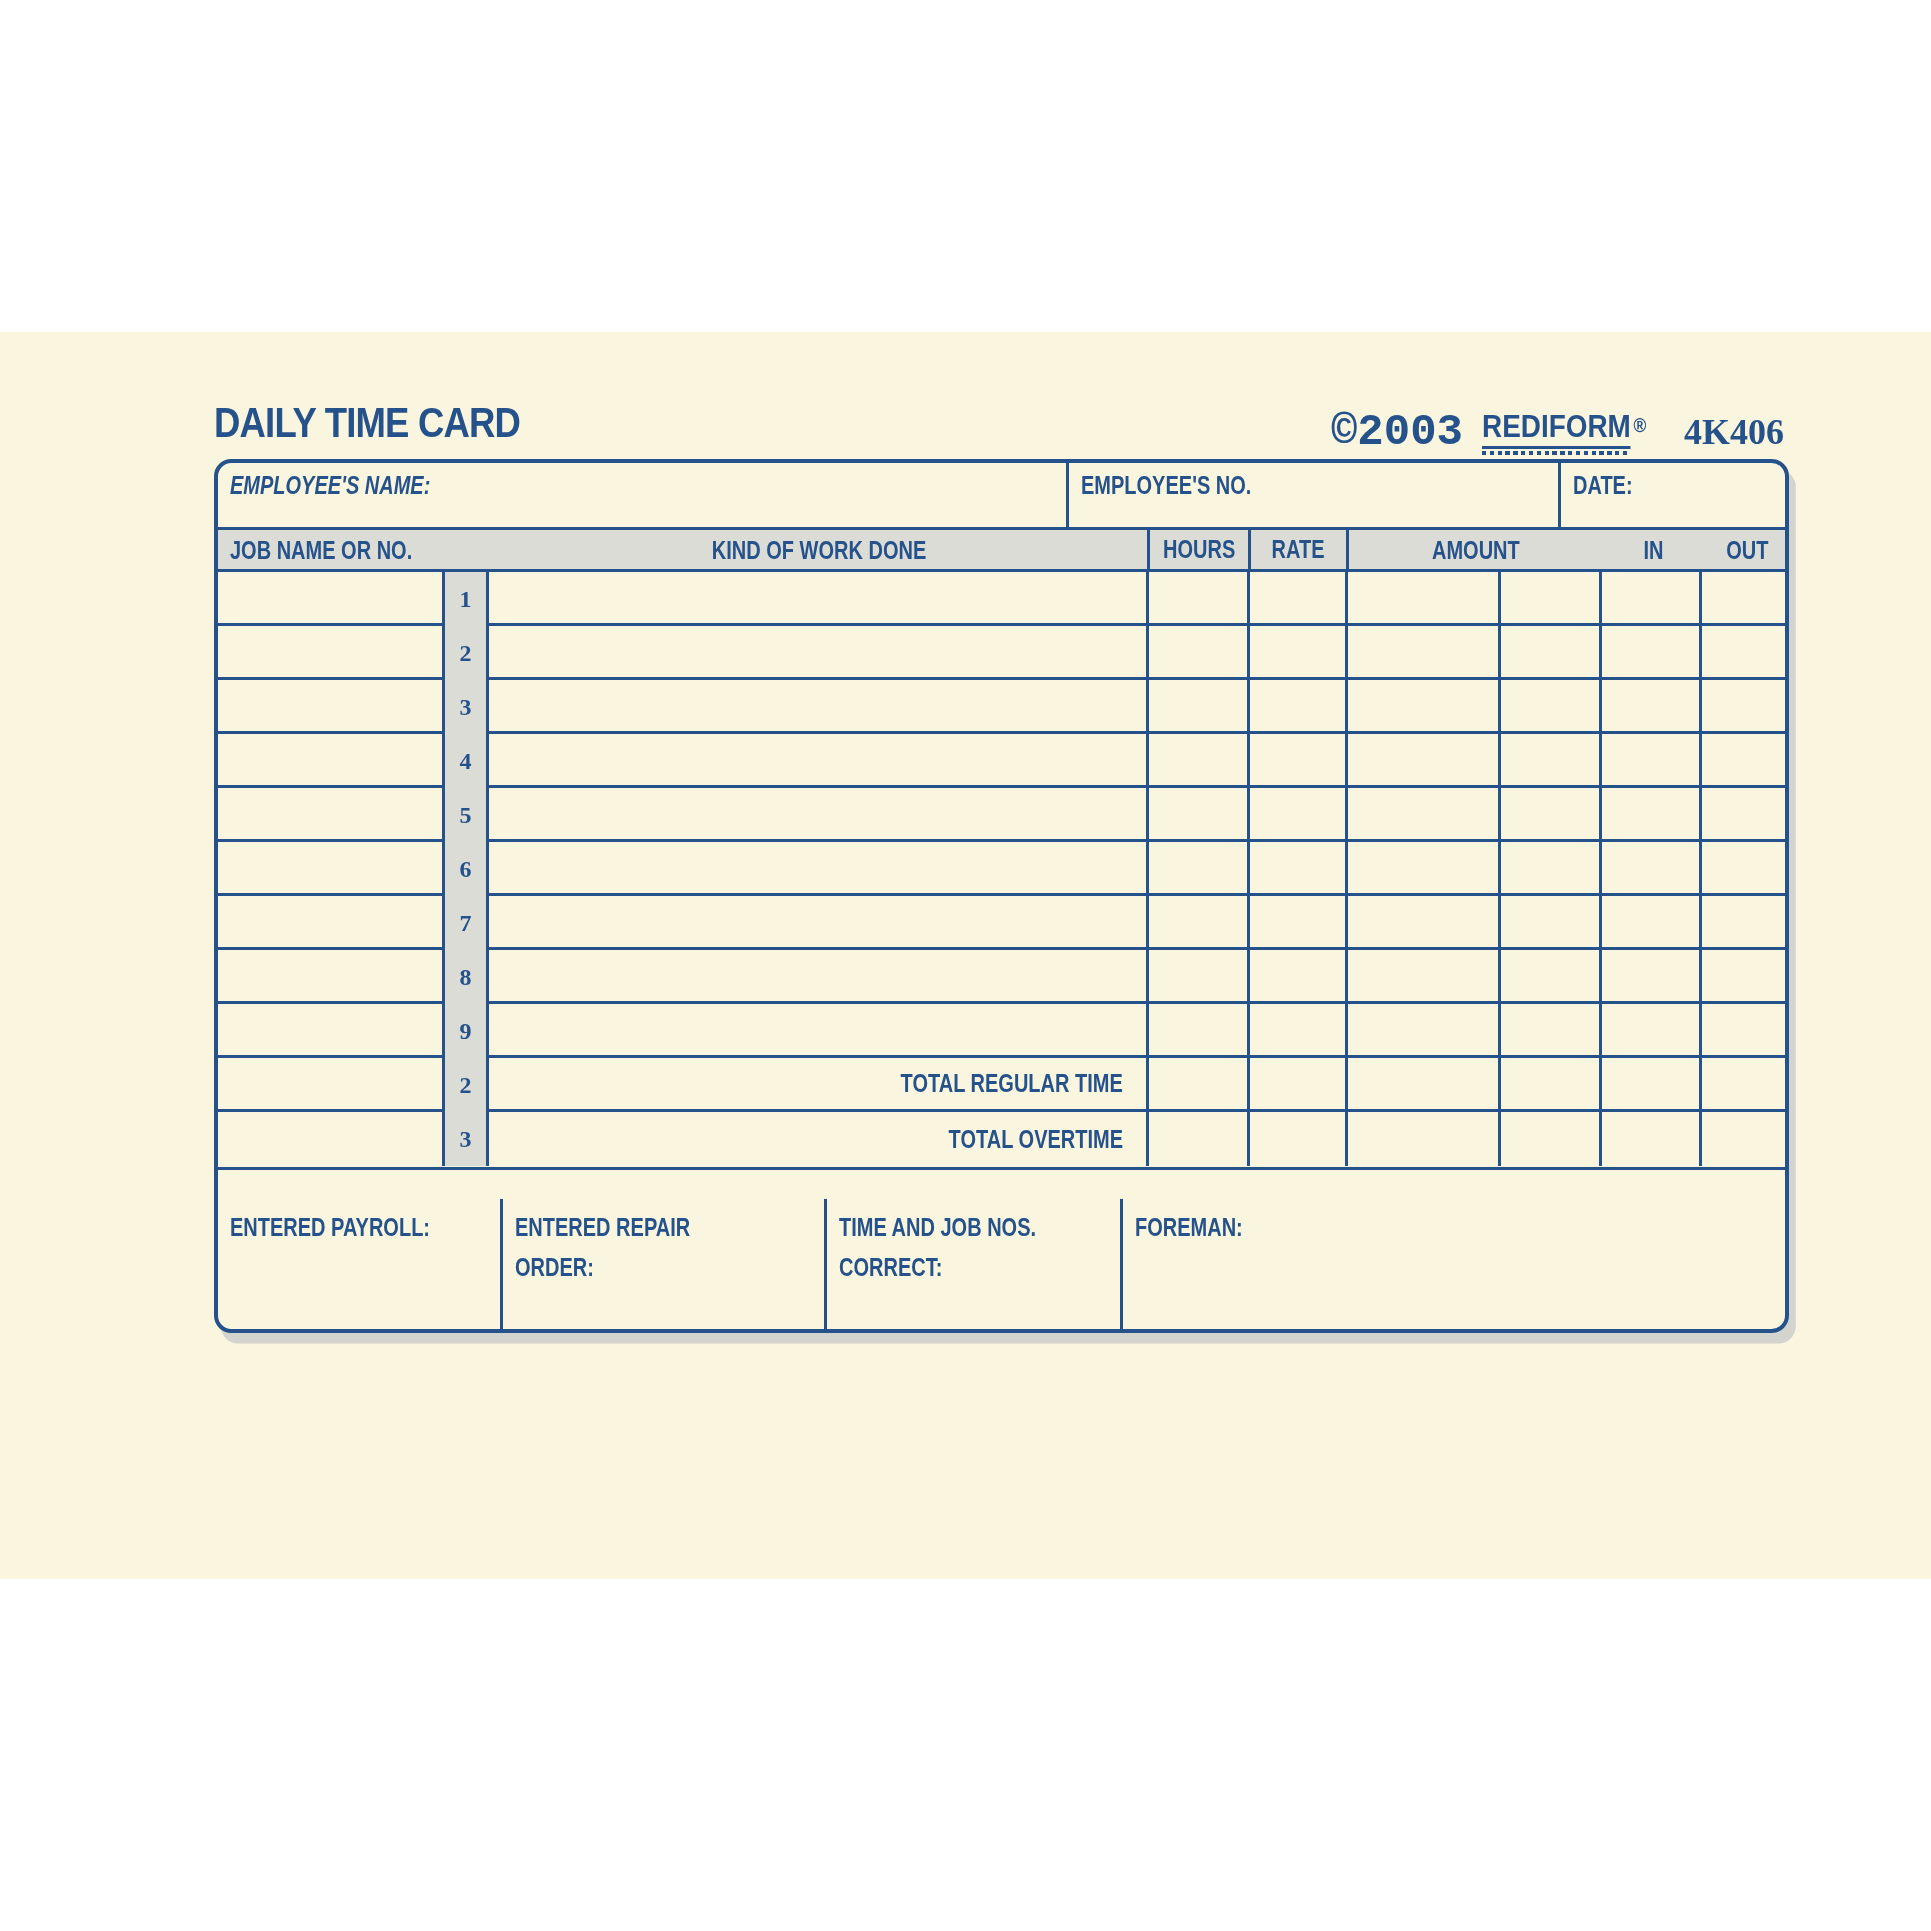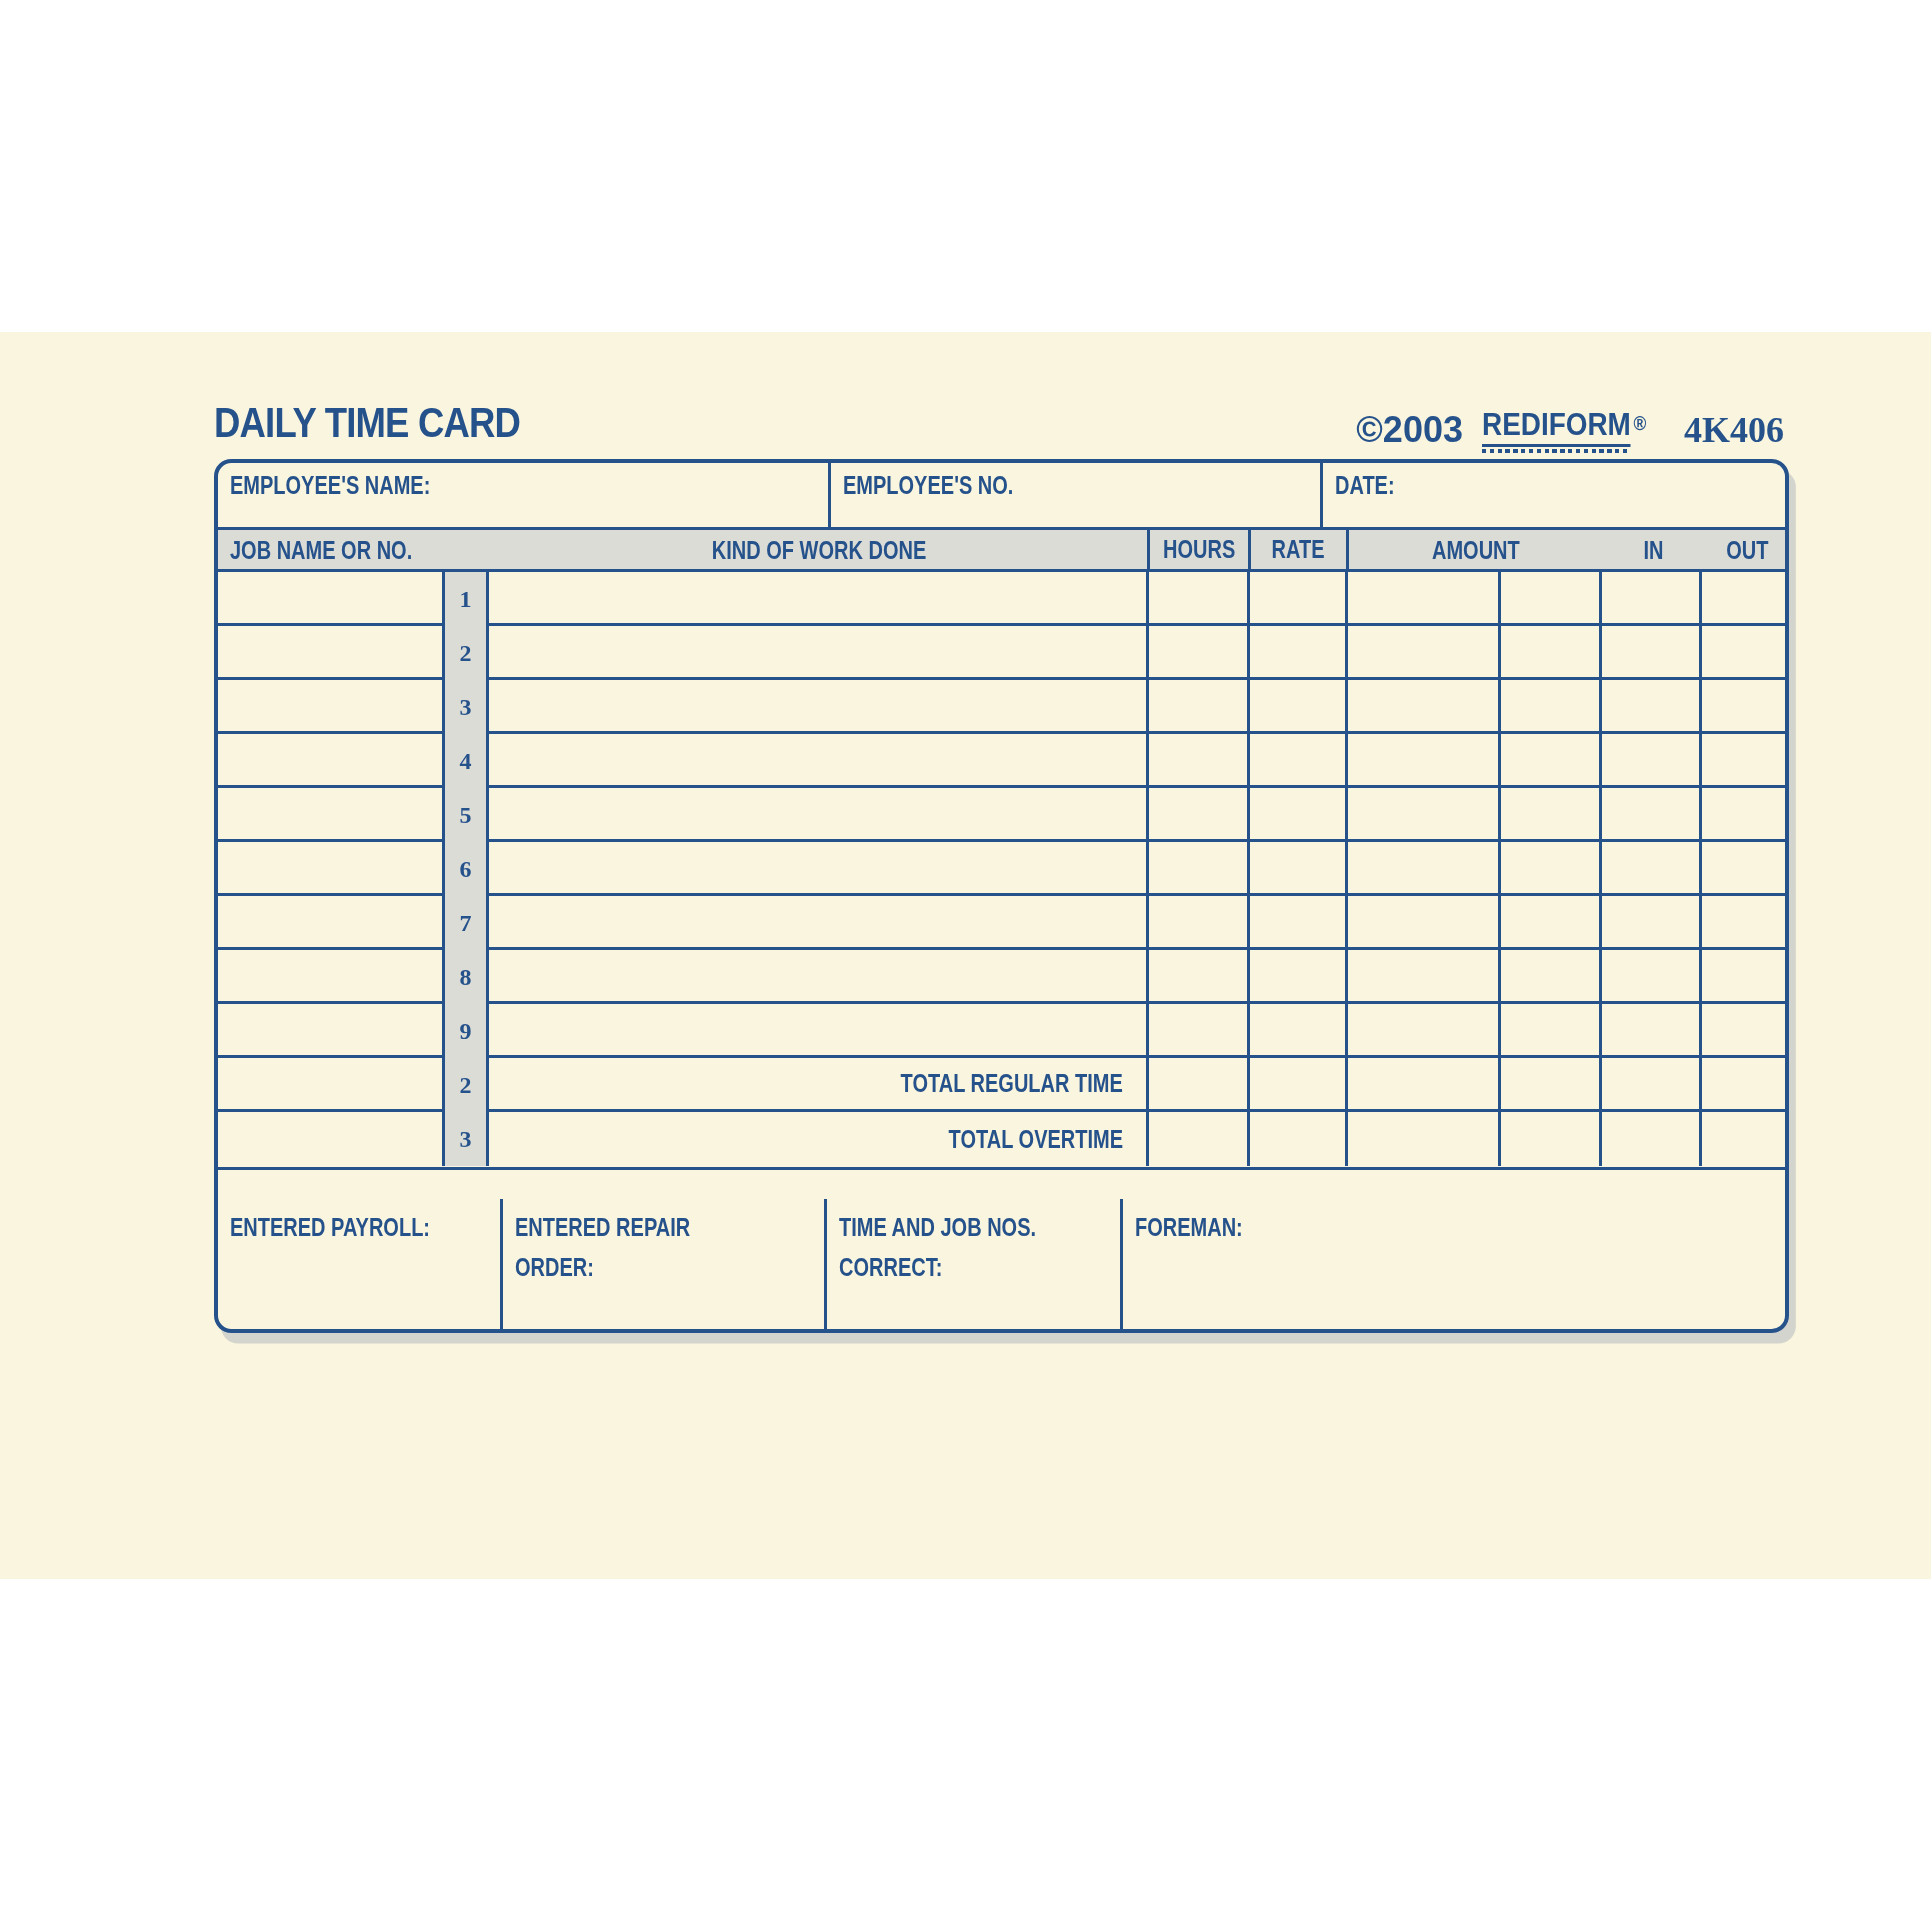--- a/index.html
+++ b/index.html
@@ -11,42 +11,42 @@
   }
   html,body { width:1931px; height:1931px; background:#FFFFFF; font-family:"Liberation Sans", sans-serif; }
   .stage { position:relative; width:1931px; height:1931px; overflow:hidden; background:#FFFFFF;border-radius:27px; }
 
   .paper { position:absolute; left:0; top:332px; width:1931px; height:1247px; background:var(--cream); }
 
   .title { position:absolute; left:214px; top:398px; font-size:43px; font-weight:bold; color:var(--navy);
            letter-spacing:-1px; transform:scaleX(0.85); transform-origin:left top; white-space:nowrap; }
 
   .masthead { position:absolute; top:407px; right:147px; display:flex; align-items:center; gap:19.3px; color:var(--navy); white-space:nowrap; }
-  .copyright { font-family:Liberation Sans, sans-serif; font-weight:bold; font-size:36px; }
+  .copyright { font-family:Liberation Mono, monospace; font-weight:bold; font-size:44px; }
   .formnum   { font-family:"Liberation Serif", serif; font-weight:bold; font-size:36px; }
   .brandwrap { display:flex; align-items:flex-start; gap:2.9px; transform:scaleX(0.9); transform-origin:left center; }
   .brand-col { display:flex; flex-direction:column; }
   .brand-text { font-size:31px; font-weight:bold; letter-spacing:0px; border-bottom:3.9px solid var(--navy); padding-bottom:1px; }
   .brand-dots { height:3.9px; margin-top:1.9px;
                 background-image:repeating-linear-gradient(90deg, var(--navy) 0 4.8px, transparent 4.8px 8.7px); }
   .regmark { font-size:19.3px; font-weight:bold; margin-top:5.8px; }
 
   .card { position:absolute; left:214px; top:459px; width:1575px; height:874px; background:var(--cream);
           border:4.8px solid var(--navy); border-radius:17.4px; box-shadow:6.8px 10.6px 0 var(--shadow);
           display:flex; flex-direction:column; overflow:hidden; }
 
   .lbl { display:inline-block; font-weight:bold; font-size:25px; color:var(--navy); letter-spacing:0;
          transform:scaleX(0.8); transform-origin:left center; white-space:nowrap; }
   .lbl-c { transform-origin:center center; }
   .lbl-r { transform-origin:right center; }
 
   
   .emp-row { height:67px; display:flex; border-bottom:3.9px solid var(--navy); }
   .emp-cell { padding:7.7px 11.6px 0 11.6px; }
-  .emp-name { width:613px; border-right:3.9px solid var(--navy); }
+  .emp-name { width:851px; border-right:3.9px solid var(--navy);font-style:italic; }
   .emp-no   { width:492px; border-right:3.9px solid var(--navy); }
   .emp-date { flex:1; }
 
   
   .band { height:42px; display:flex; background:var(--gray); border-bottom:3.9px solid var(--navy); }
   .band .bcell { display:flex; align-items:center; justify-content:center; }
   .band-left  { width:932px; position:relative; border-right:3.9px solid var(--navy); }
   .band-job   { position:absolute; left:11.6px; top:50%; transform:translateY(-50%) scaleX(0.8); transform-origin:left center; }
   .band-work  { position:absolute; left:271px; width:660px; top:50%; transform:translateY(-50%); text-align:center; }
   .band-hours { width:101px; border-right:3.9px solid var(--navy); }

